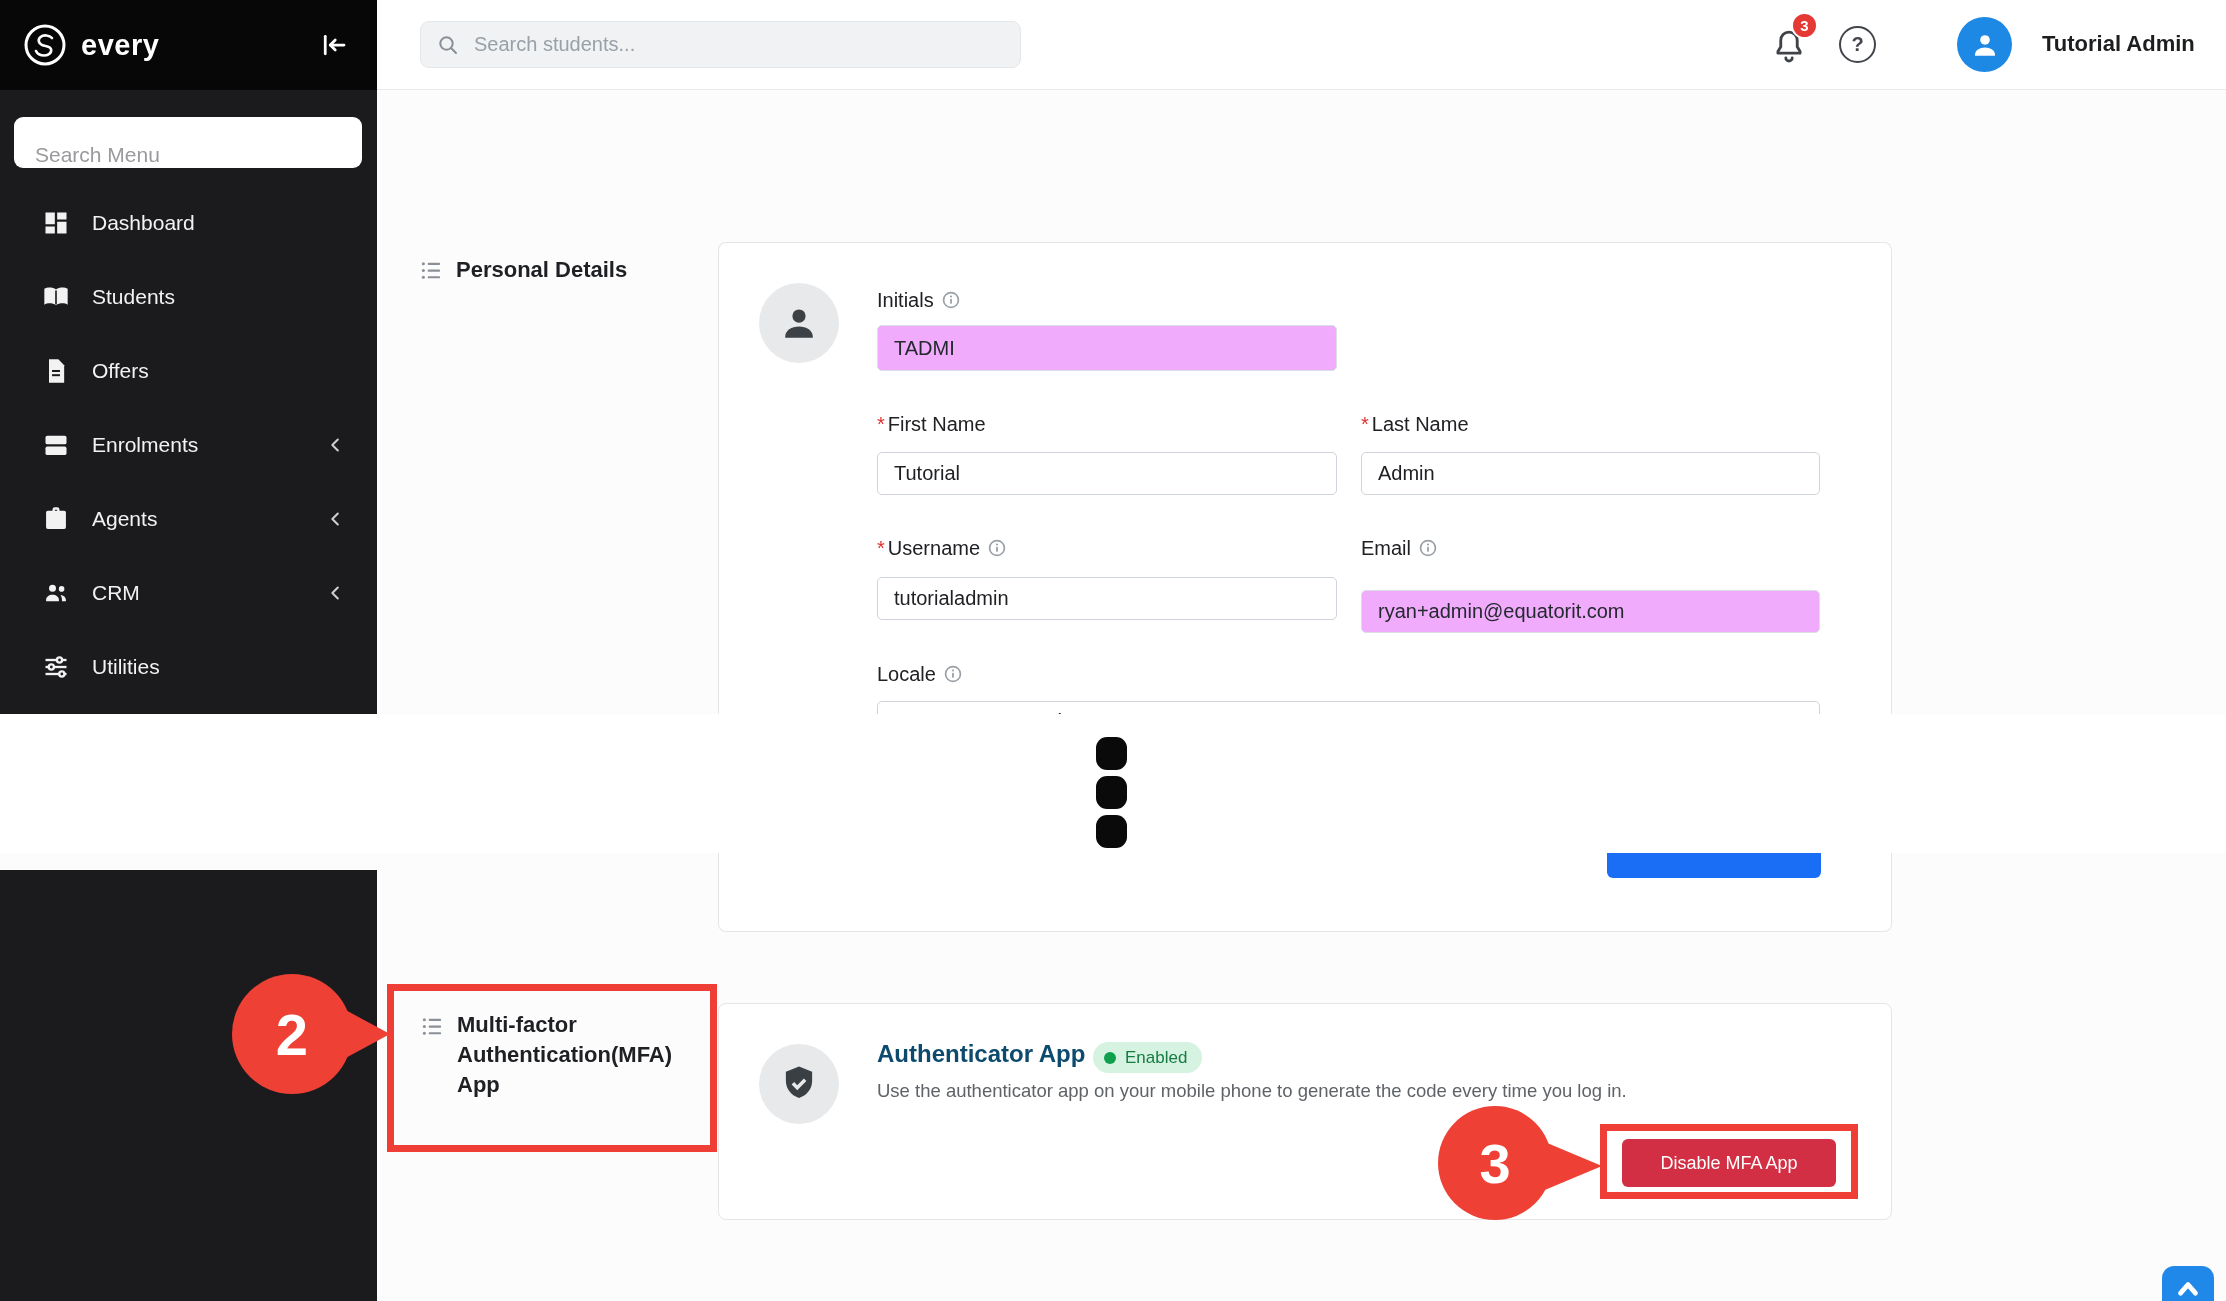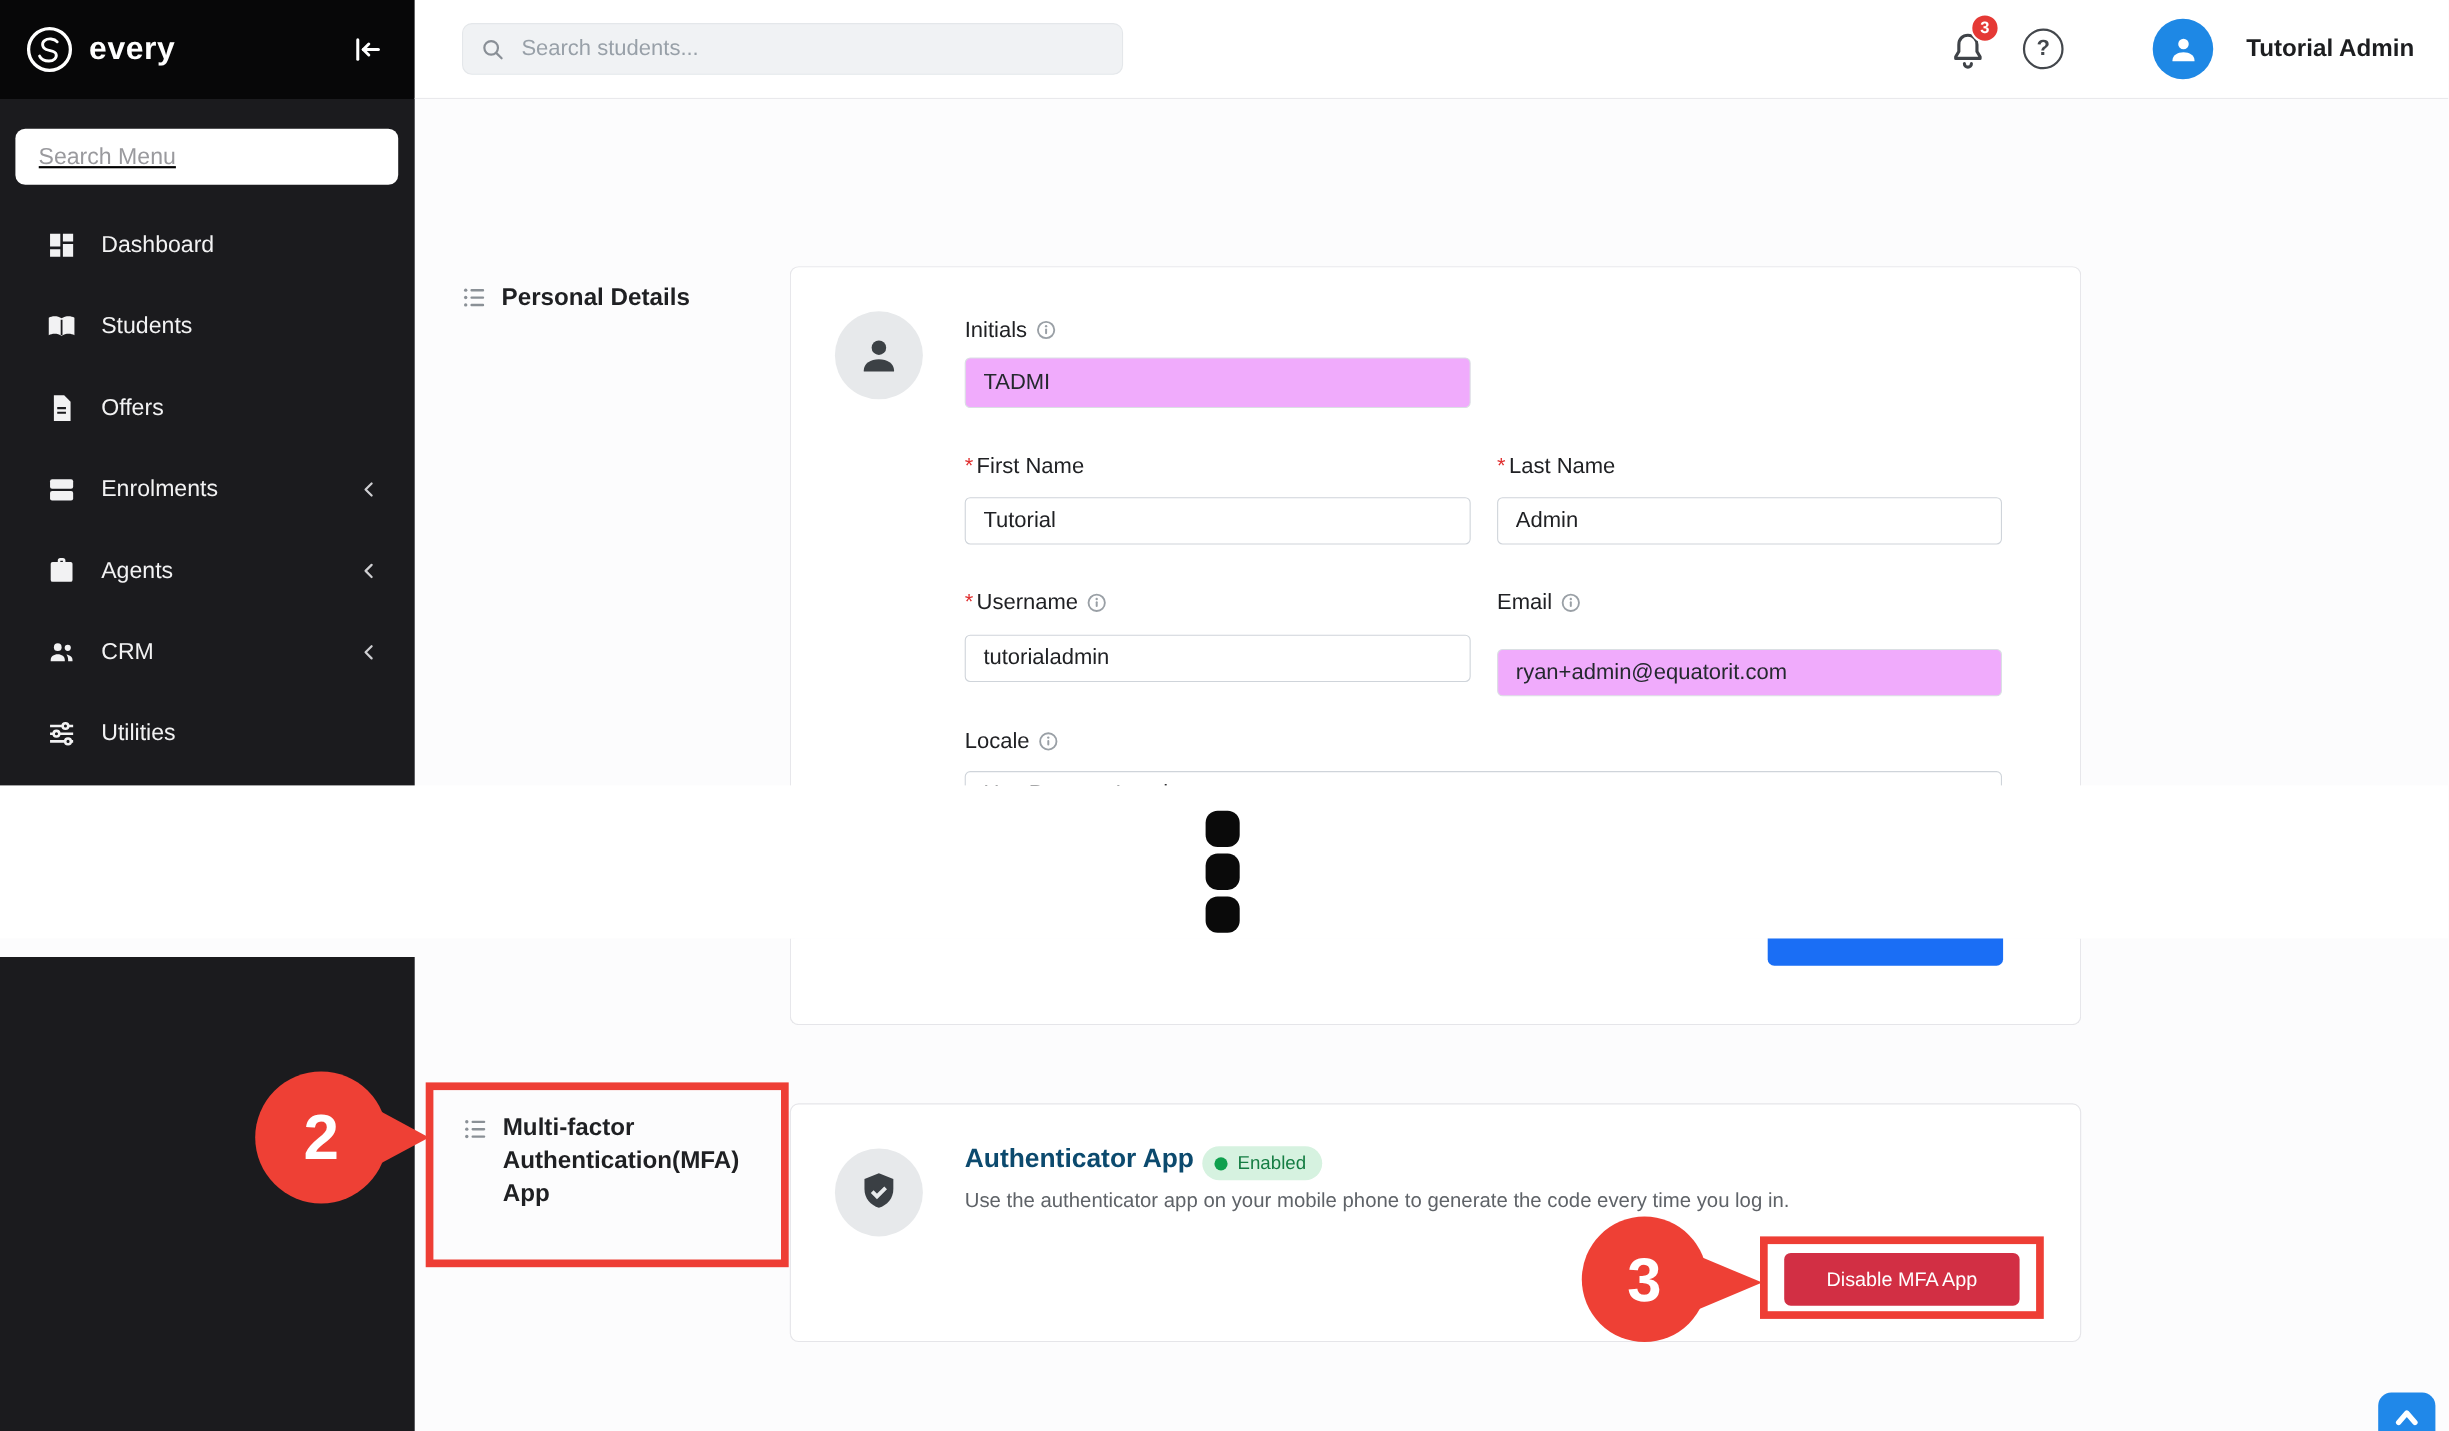--- a/index.html
+++ b/index.html
@@ -5,21 +5,21 @@
   * { box-sizing: border-box; }
   body { margin: 0; font-family: "Liberation Sans", sans-serif; background: #ffffff; }
   .page { position: relative; width: 2226px; height: 1301px; background: #fcfcfd; overflow: hidden; }
 
   
   .sidebar-top { position: absolute; left: 0; top: 0; width: 377px; height: 718px; background: #1b1b1e; z-index: 2; }
   .sidebar-bottom { position: absolute; left: 0; top: 870px; width: 377px; height: 431px; background: #1b1b1e; z-index: 2; }
   .sidebar-header { height: 90px; background: #070708; display: flex; align-items: center; padding: 0 24px 0 22px; }
   .logo-text { color: #ffffff; font-size: 29px; font-weight: 700; margin-left: 13px; letter-spacing: 0.5px; }
   .collapse-btn { margin-left: auto; background: none; border: none; padding: 4px; cursor: pointer; display: flex; }
-  .search-menu { position: absolute; left: 14px; top: 117px; width: 348px; height: 51px; background: #ffffff; border-radius: 9px; display: flex; align-items: center; padding: 0 19px; text-decoration: underline; }
+  .search-menu { position: absolute; left: 14px; top: 117px; width: 348px; height: 51px; background: #ffffff; border-radius: 9px; display: flex; align-items: flex-end; padding: 0 19px; }
   .search-menu input { border: none; outline: none; background: transparent; font-size: 21px; width: 100%; font-family: inherit; color: #202124; }
   .search-menu input::placeholder { color: #9a9a9e; }
   .menu { position: absolute; left: 0; top: 186px; width: 377px; }
   .menu-item { height: 74px; display: flex; align-items: center; padding: 0 30px 0 42px; color: #f2f2f3; font-size: 21px; font-weight: 500; cursor: pointer; }
   .menu-item .mi { width: 28px; height: 28px; margin-right: 22px; display: flex; flex: none; }
   .menu-item .mi svg { width: 28px; height: 28px; }
   .chev { margin-left: auto; display: flex; color: #cfcfd2; }
 
   
   .topbar { position: absolute; left: 377px; top: 0; width: 1849px; height: 90px; background: #ffffff; border-bottom: 1px solid #e9e9ec; z-index: 3; }

